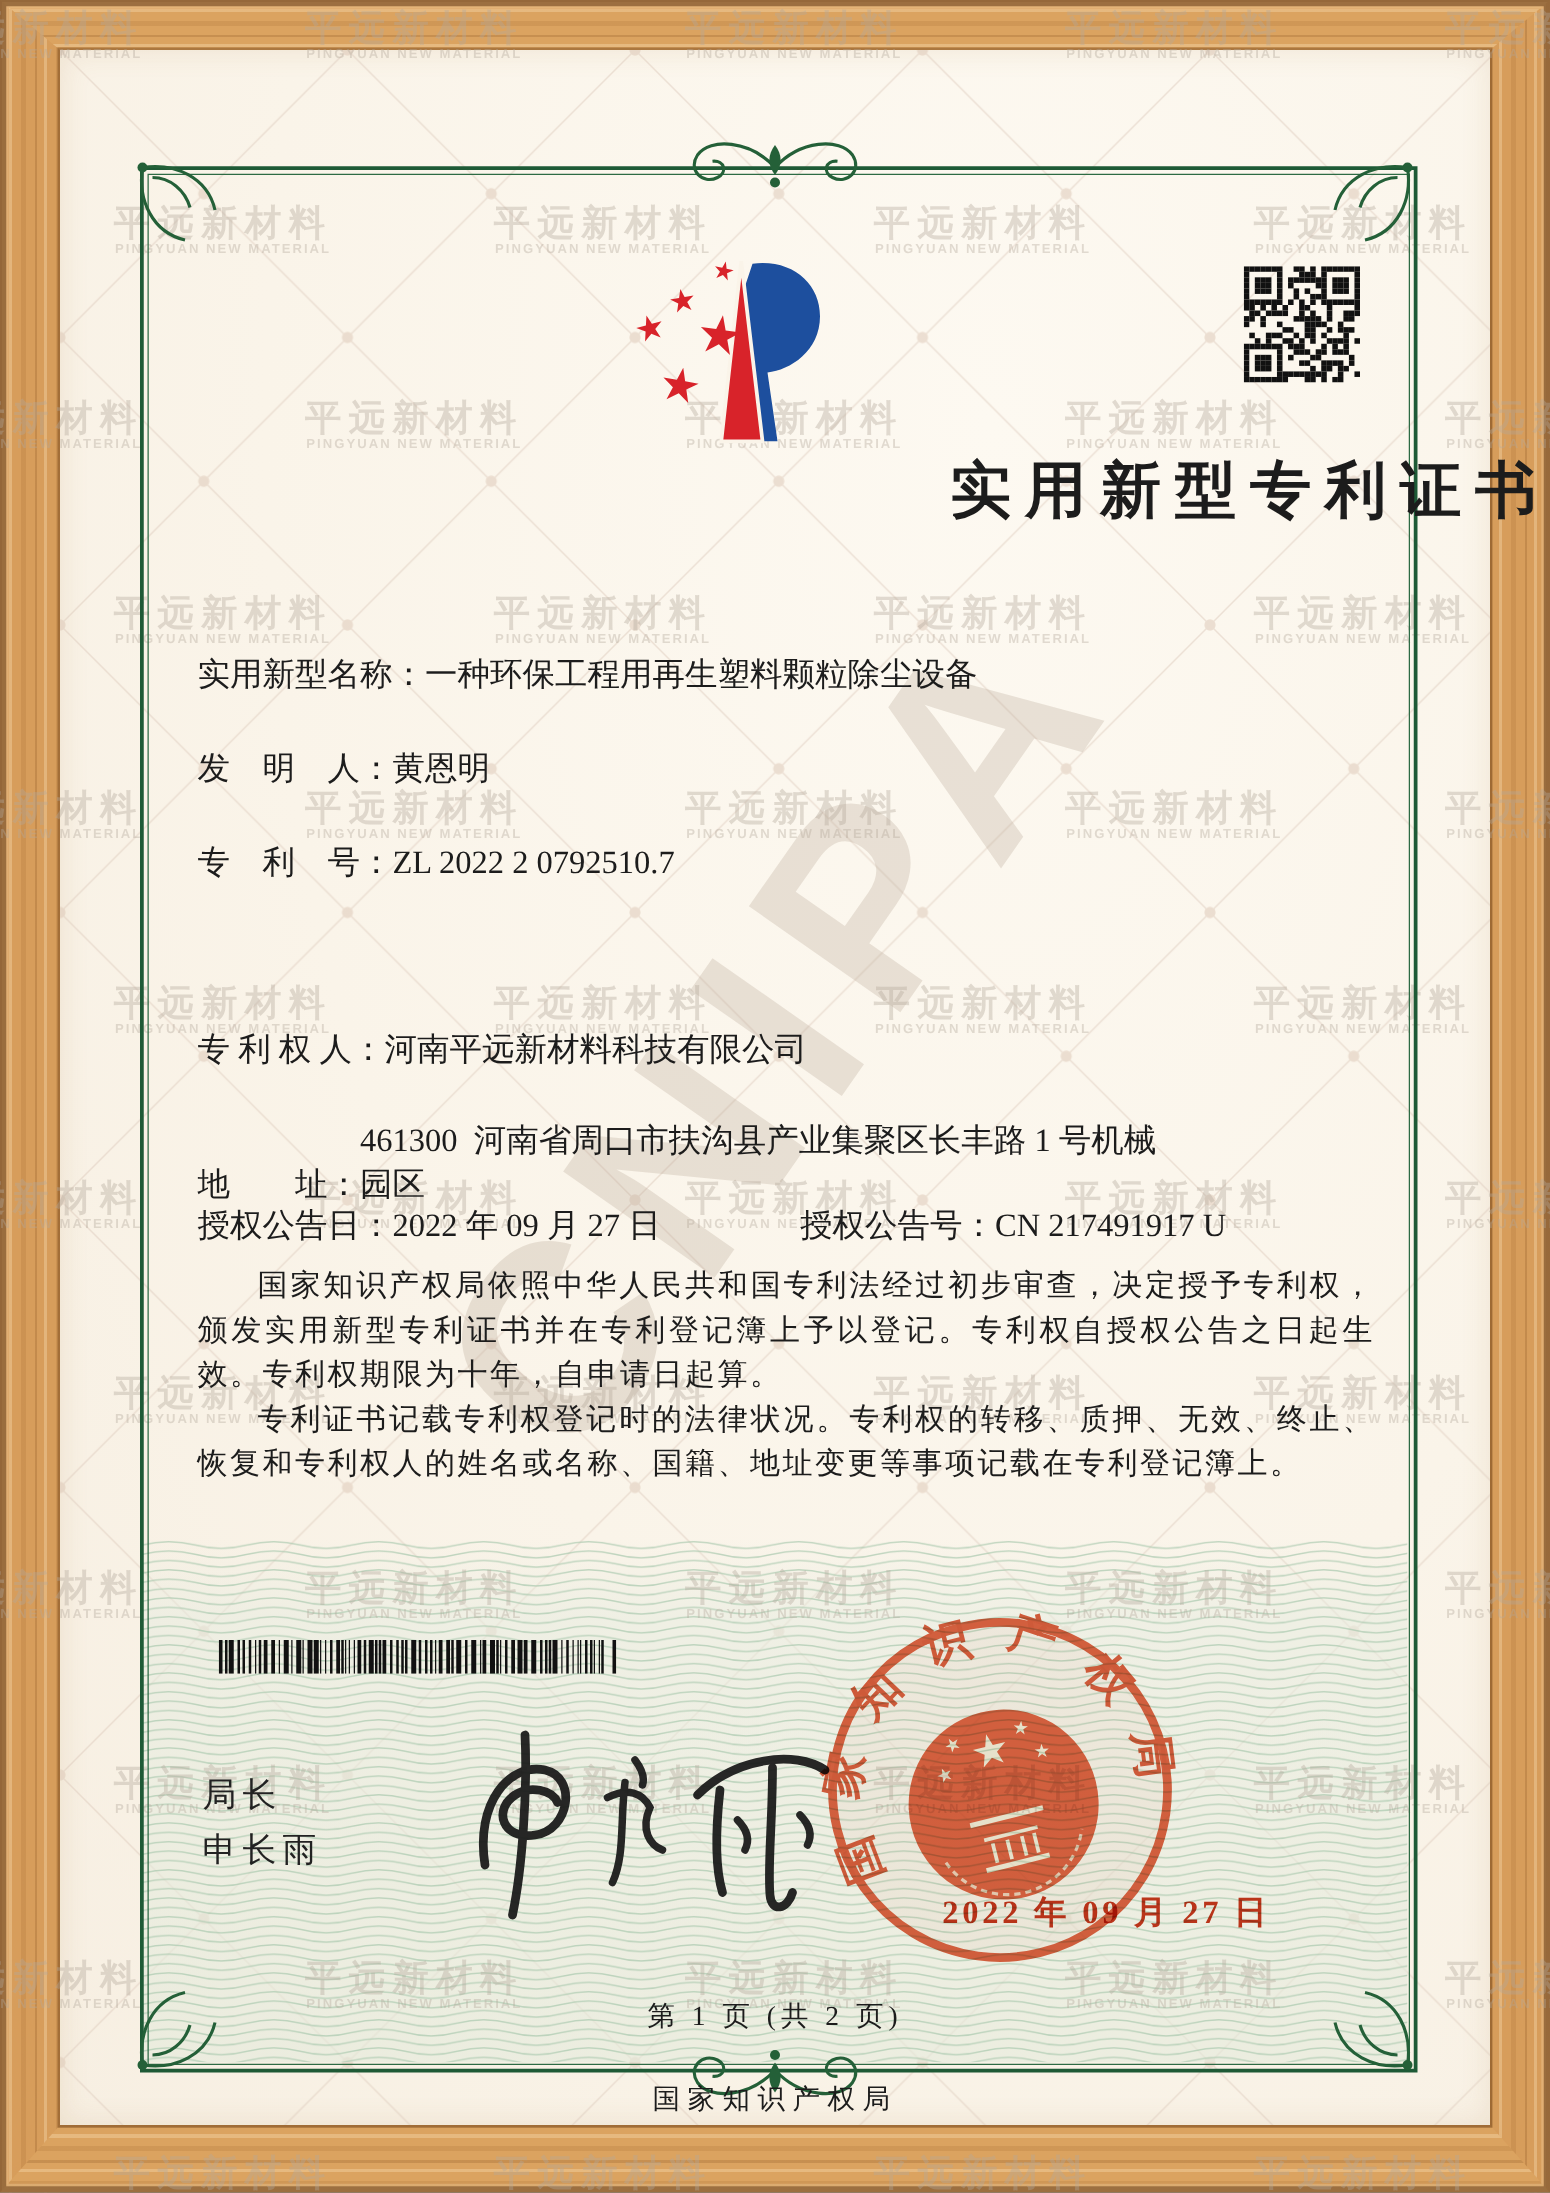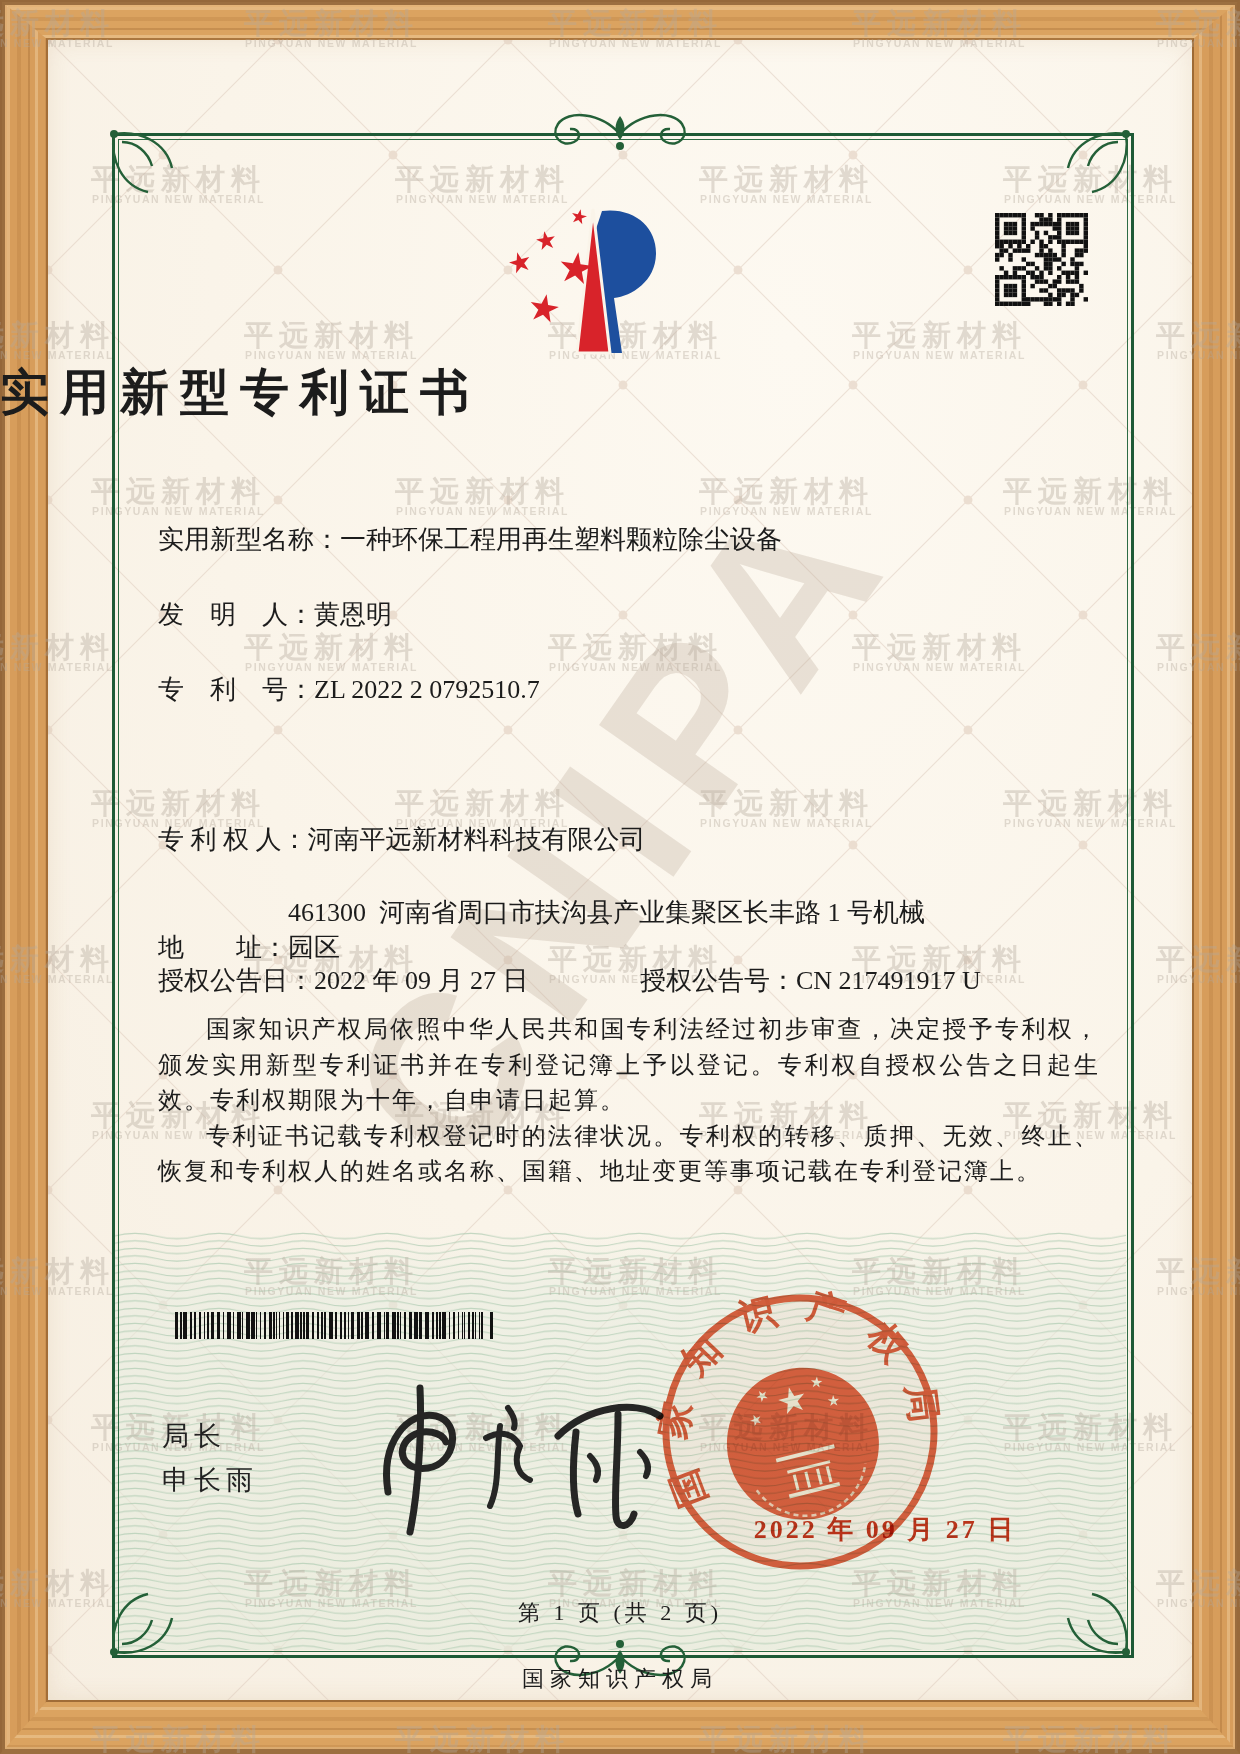--- a/index.html
+++ b/index.html
@@ -44,21 +44,21 @@
   
   .gborder{position:absolute;left:112px;top:133px;width:1016px;height:1519px;z-index:4;
       border:3px solid #1e5a36;pointer-events:none;}
   .gborder::before{content:"";position:absolute;inset:3px;border:1.5px solid #2d6b44;}
   .orn{position:absolute;z-index:5;pointer-events:none;}
   
   .content{position:absolute;inset:0;z-index:6;color:#1c1c1c;}
   .certno{position:absolute;left:160px;top:214px;font-size:25px;letter-spacing:3px;}
   .logo{position:absolute;left:482px;top:203px;}
   .qr{position:absolute;left:995px;top:213px;}
-  .title{position:absolute;left:0;width:1240px;top:360px;text-align:left;
+  .title{position:absolute;left:0;width:1240px;top:360px;text-align:right;
       font-size:49px;font-weight:bold;letter-spacing:11px;}
   .frow{position:absolute;left:158px;display:flex;font-size:26px;align-items:flex-end;}
   .frow .lbl{flex-shrink:0;white-space:pre;}
   .frow .val{white-space:pre-wrap;line-height:35px;}
   .addr .val{max-width:660px;}
   .grant-date{position:absolute;left:158px;top:963px;font-size:26px;}
   .grant-no{position:absolute;left:640px;top:963px;font-size:26px;}
   .bodytext{position:absolute;left:158px;top:1012px;width:942px;font-size:24px;
       line-height:35.5px;letter-spacing:2px;text-align:justify;}
   .bodytext p{margin:0;text-indent:2em;}

